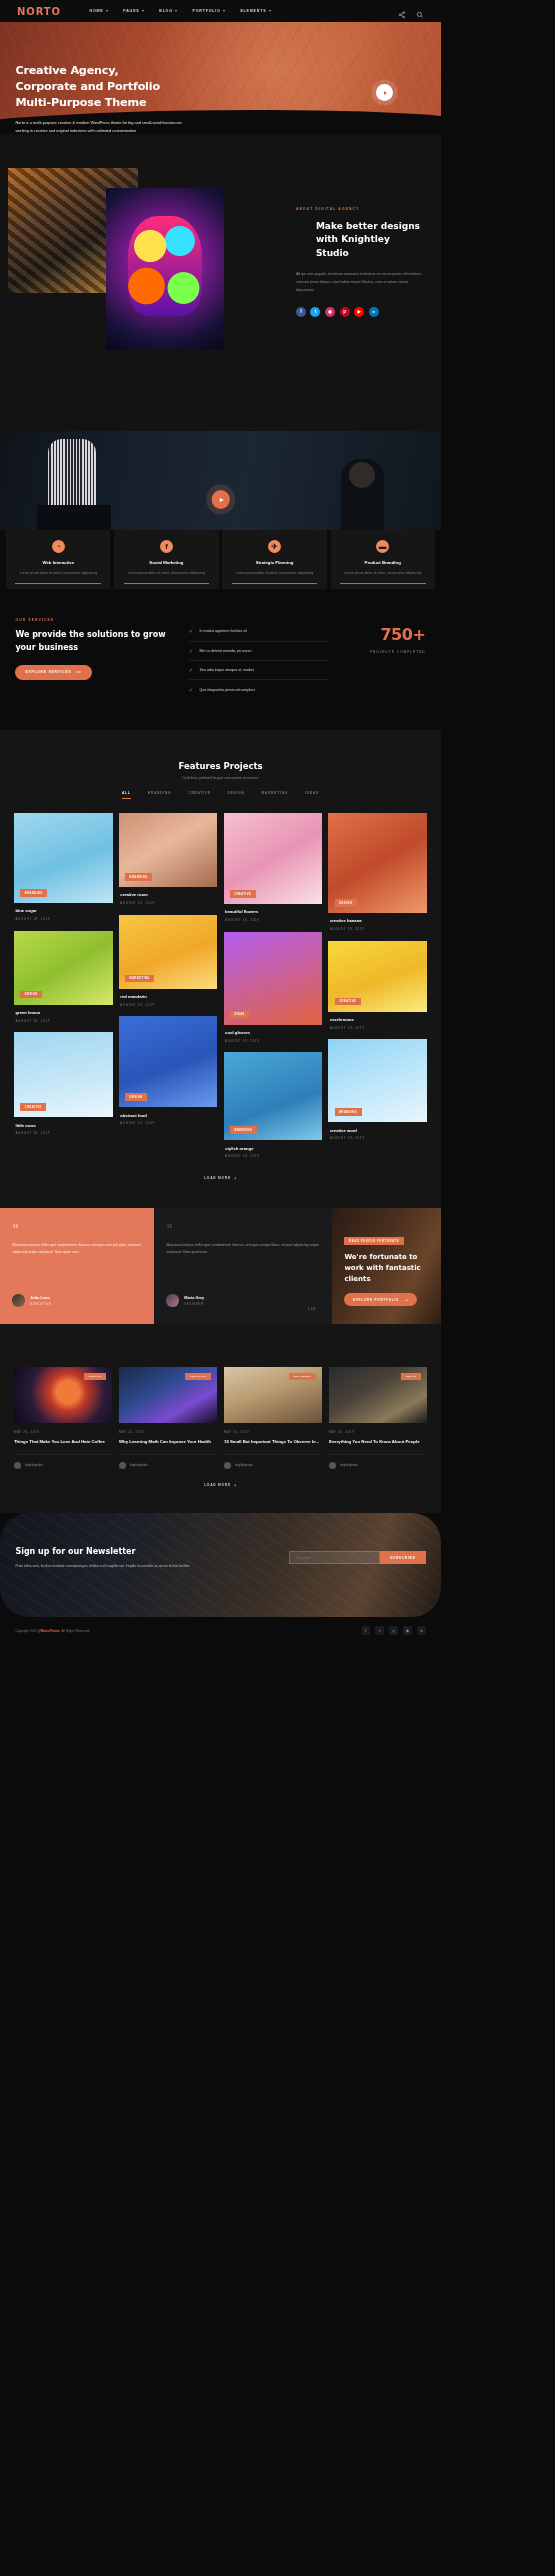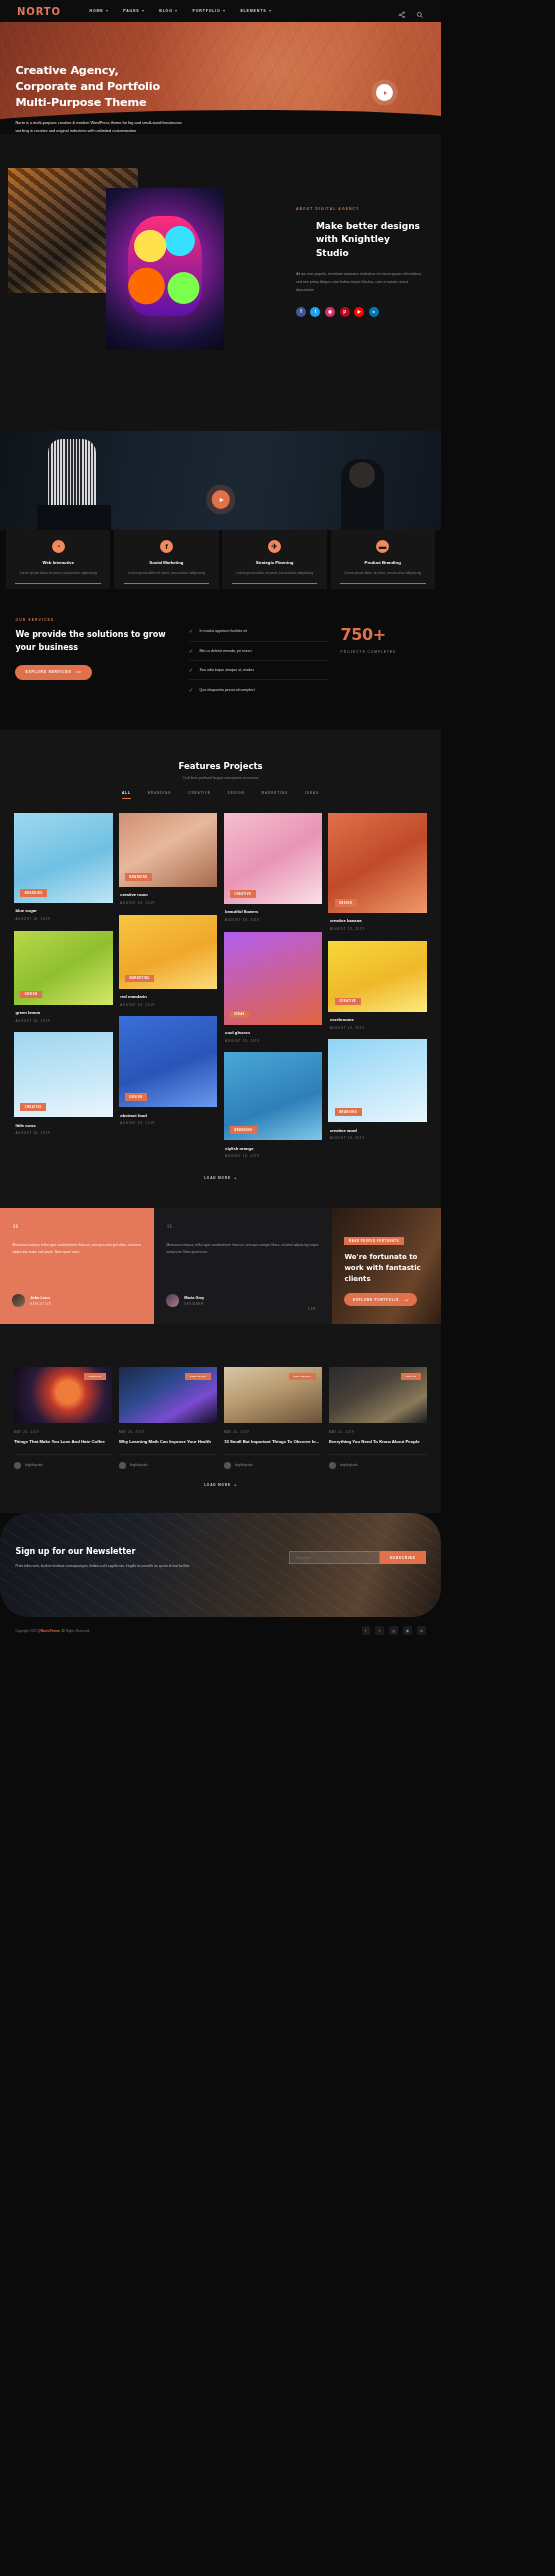--- a/index.html
+++ b/index.html
@@ -135,21 +135,21 @@
   .solutions{ background:#0b0b0c; padding:29px 15.4px 31px; display:flex; align-items:flex-start; }
   .sol-l{ width:158px; }
   .sol-l h2{ margin-top:7.7px; font-size:8px; line-height:1.55; font-weight:700; color:#fff; font-family:"DejaVu Sans", sans-serif; }
   .btn-orange{ margin-top:10.8px; display:inline-flex; align-items:center; gap:4.6px; background:#e0714a; color:#fff;
     border-radius:15.4px; padding:5.4px 10px; font-size:3.3px; font-weight:700; letter-spacing:0.8px; text-transform:uppercase; cursor:pointer; }
   .sol-m{ flex:1; padding:4.6px 12.4px 0 15.4px; }
   .chk{ display:flex; align-items:center; gap:6.2px; padding:6.2px 0; border-bottom:0.8px solid #1e1e20; }
   .chk:last-child{ border-bottom:none; }
   .chk span.t{ font-size:3.6px; color:#d3d3d6; }
   .tick{ color:#e0714a; font-size:5.4px; }
-  .sol-r{ width:85px; text-align:left; padding-top:7.7px; }
+  .sol-r{ width:85px; text-align:right; padding-top:7.7px; }
   .big-num{ font-size:16px; font-weight:700; color:#e0714a; font-family:"DejaVu Sans", sans-serif; letter-spacing:-0.4px; }
   .sol-r .lbl{ margin-top:5.4px; font-size:3.2px; letter-spacing:1px; color:#9a9a9e; text-transform:uppercase; }
 
   
   .portfolio{ background:#151516; padding:31px 14px 28px; }
   .sec-head{ text-align:center; }
   .sec-head h2{ font-size:8.5px; font-weight:700; color:#fff; font-family:"DejaVu Sans", sans-serif; }
   .sec-head p{ margin-top:5.4px; font-size:3.5px; color:#85858a; }
   .filters{ margin-top:10.8px; display:flex; justify-content:center; gap:17px; }
   .filt{ font-size:3.2px; font-weight:700; letter-spacing:0.8px; color:#79797e; text-transform:uppercase; cursor:pointer; padding-bottom:3.1px; }

